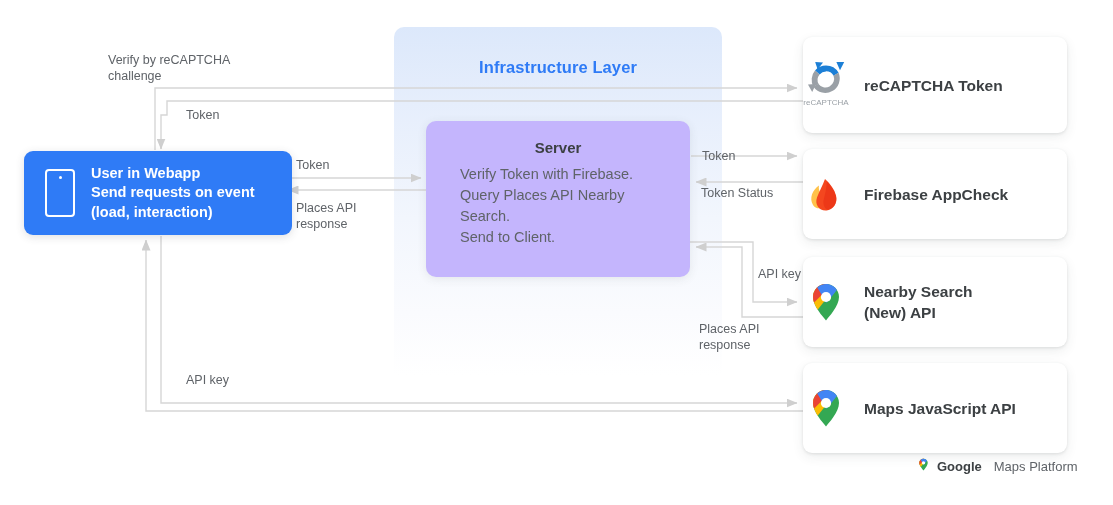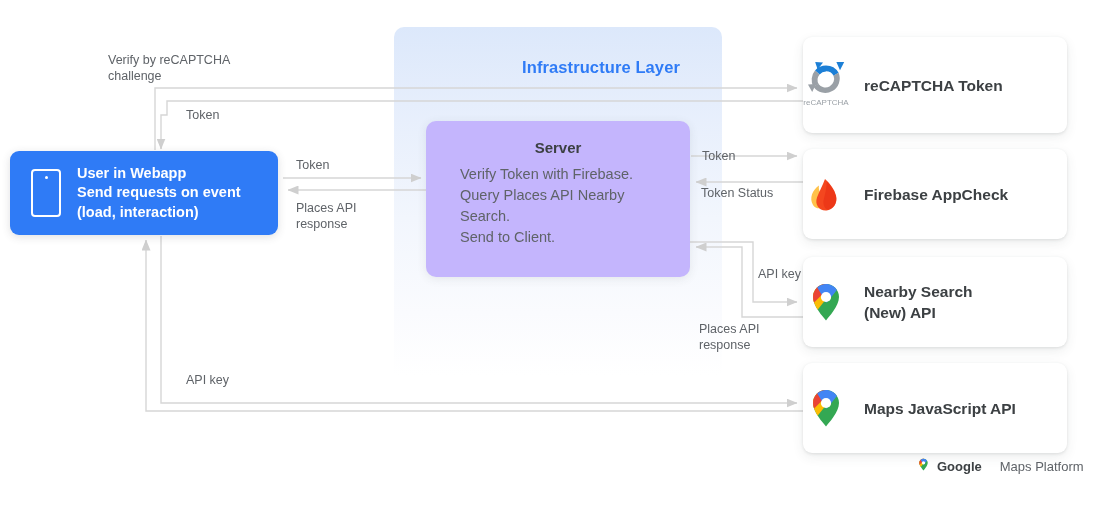--- a/index.html
+++ b/index.html
@@ -39,21 +39,20 @@
   .infra-title {
     position: absolute;
     left: 0;
     top: 31px;
     width: 100%;
     text-align: center;
     font-size: 16.5px;
     font-weight: bold;
     color: #2f7bf6;
     letter-spacing: .1px;
-    padding-left: 43px;
   }
   
   .server-card {
     position: absolute;
     left: 426px;
     top: 121px;
     width: 264px;
     height: 156px;
     background: #c4b5fd;
     border-radius: 10px;
@@ -68,21 +67,21 @@
   }
   .server-lines {
     margin: 8px 0 0 34px;
     font-size: 14.5px;
     line-height: 21px;
     color: #5f6368;
   }
   
   .user-card {
     position: absolute;
-    left: 10px;
+    left: 24px;
     top: 151px;
     width: 268px;
     height: 84px;
     background: #2f7bf6;
     border-radius: 9px;
     display: flex;
     align-items: center;
     box-shadow: 0 2px 9px rgba(60,64,67,.16);
   }
   .phone-icon {
@@ -307,16 +306,16 @@
     <span style="margin-right:6px; display:inline-block;">
       <svg viewBox="0 0 46 46" width="15" height="15">
         <path d="M23,5 C30.2,5 36,10.8 36,18 C36,27 25.8,38 23,41.5 C20.2,38 10,27 10,18 C10,10.8 15.8,5 23,5 z" fill="#34a853"></path>
         <path d="M23,5 C15.8,5 10,10.8 10,18 C10,22 12,26.5 14.6,30.7 L28.5,13.2 C26.9,8.4 25.2,5 23,5 z" fill="#fbbc04"></path>
         <path d="M23,5 C15.8,5 10,10.8 10,18 C10,19.8 10.4,21.7 11.1,23.6 L25.6,9.1 C24.6,6.6 23.9,5 23,5 z" fill="#ea4335"></path>
         <path d="M14.2,8.4 C16.5,6.3 19.6,5 23,5 C27.6,5 31.6,7.4 33.9,11 L23.6,23.8 z" fill="#4285f4"></path>
         <circle cx="23" cy="18" r="5.1" fill="#ffffff"></circle>
       </svg>
     </span>
     <span class="g-bold">Google</span>
-    <span class="g-light" style="margin-left:18px;">Maps Platform</span>
+    <span class="g-light" style="margin-left:12px;">Maps Platform</span>
   </div>
 
 </div>
 
 </body></html>

